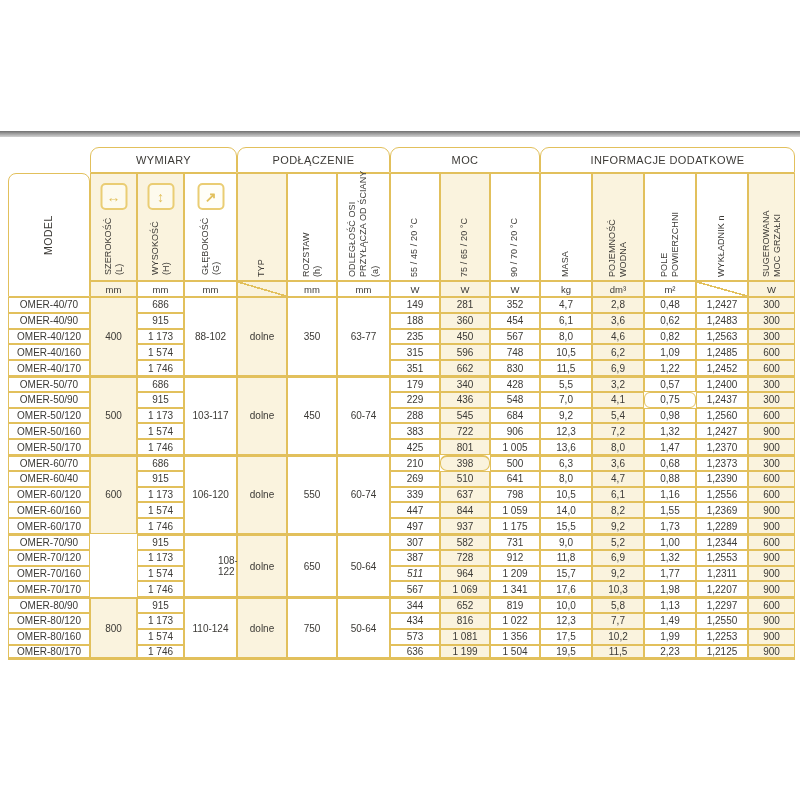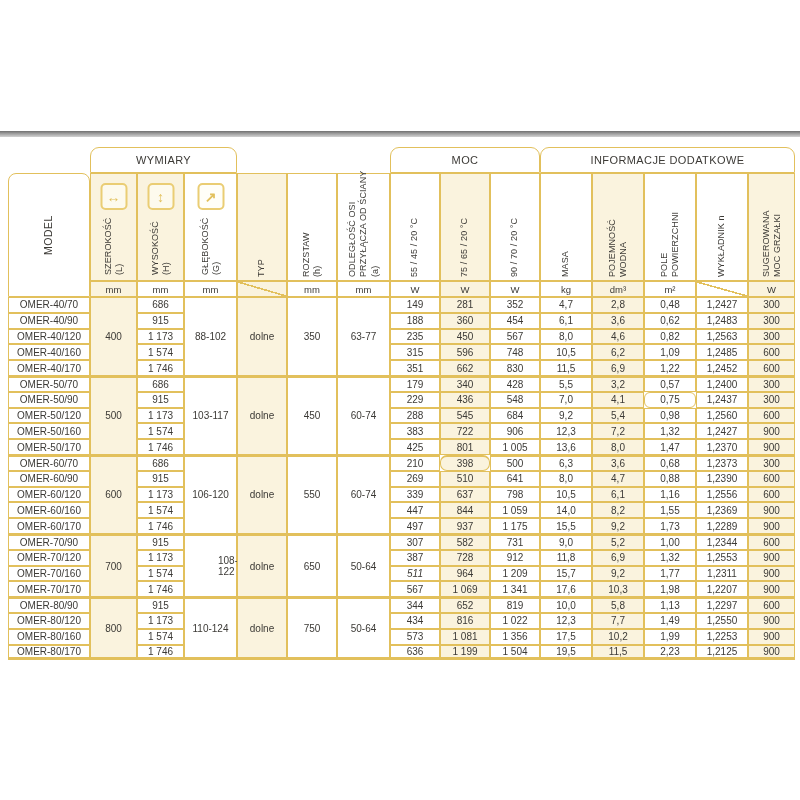--- a/index.html
+++ b/index.html
@@ -69,20 +69,21 @@
   .gstart{border-top-width:2px;}
   .lastrow{border-bottom-width:3px;}
 </style>
 </head>
 <body>
 
 <div id="divider"></div>
 <div id="grid">
     <div class="c blank" style="grid-area: 1 / 1 / span 1 / span 1;"></div>
     <div class="c ghead" style="grid-area: 1 / 2 / span 1 / span 3;">WYMIARY</div>
+    <div class="c ghead" style="grid-area: 1 / 5 / span 1 / span 3;">PODŁĄCZENIE</div>
     <div class="c ghead" style="grid-area: 1 / 11 / span 1 / span 5;">INFORMACJE DODATKOWE</div>
     <div class="c ghead" style="grid-area: 1 / 8 / span 1 / span 3;">MOC</div>
     <div class="c vcell round-top" style="grid-area: 2 / 1 / span 2 / span 1;">
       <div class="vwrap vcenter">
         <span class="vline">MODEL</span>
       </div>
     </div>
     <div class="c vcell cream" style="grid-area: 2 / 2 / span 1 / span 1;">
       <span class="ibox">↔</span>
       <div class="vwrap vicon">
@@ -297,21 +298,21 @@
     <div class="c dcell gstart" style="grid-area: 14 / 1 / span 1 / span 1;">OMER-60/70</div>
     <div class="c dcell gstart" style="grid-area: 14 / 3 / span 1 / span 1;">686</div>
     <div class="c dcell gstart" style="grid-area: 14 / 8 / span 1 / span 1;">210</div>
     <div class="c dcell cream gstart" style="grid-area: 14 / 9 / span 1 / span 1; border-radius: 7px;">398</div>
     <div class="c dcell gstart" style="grid-area: 14 / 10 / span 1 / span 1;">500</div>
     <div class="c dcell gstart" style="grid-area: 14 / 11 / span 1 / span 1;">6,3</div>
     <div class="c dcell cream gstart" style="grid-area: 14 / 12 / span 1 / span 1;">3,6</div>
     <div class="c dcell gstart" style="grid-area: 14 / 13 / span 1 / span 1;">0,68</div>
     <div class="c dcell gstart" style="grid-area: 14 / 14 / span 1 / span 1;">1,2373</div>
     <div class="c dcell cream gstart" style="grid-area: 14 / 15 / span 1 / span 1;">300</div>
-    <div class="c dcell" style="grid-area: 15 / 1 / span 1 / span 1;">OMER-60/90</div>
+    <div class="c dcell" style="grid-area: 15 / 1 / span 1 / span 1;">OMER-60/40</div>
     <div class="c dcell" style="grid-area: 15 / 3 / span 1 / span 1;">915</div>
     <div class="c dcell" style="grid-area: 15 / 8 / span 1 / span 1;">269</div>
     <div class="c dcell cream" style="grid-area: 15 / 9 / span 1 / span 1;">510</div>
     <div class="c dcell" style="grid-area: 15 / 10 / span 1 / span 1;">641</div>
     <div class="c dcell" style="grid-area: 15 / 11 / span 1 / span 1;">8,0</div>
     <div class="c dcell cream" style="grid-area: 15 / 12 / span 1 / span 1;">4,7</div>
     <div class="c dcell" style="grid-area: 15 / 13 / span 1 / span 1;">0,88</div>
     <div class="c dcell" style="grid-area: 15 / 14 / span 1 / span 1;">1,2390</div>
     <div class="c dcell cream" style="grid-area: 15 / 15 / span 1 / span 1;">600</div>
     <div class="c dcell" style="grid-area: 16 / 1 / span 1 / span 1;">OMER-60/120</div>
@@ -337,21 +338,20 @@
     <div class="c dcell" style="grid-area: 18 / 1 / span 1 / span 1;">OMER-60/170</div>
     <div class="c dcell" style="grid-area: 18 / 3 / span 1 / span 1;">1 746</div>
     <div class="c dcell" style="grid-area: 18 / 8 / span 1 / span 1;">497</div>
     <div class="c dcell cream" style="grid-area: 18 / 9 / span 1 / span 1;">937</div>
     <div class="c dcell" style="grid-area: 18 / 10 / span 1 / span 1;">1 175</div>
     <div class="c dcell" style="grid-area: 18 / 11 / span 1 / span 1;">15,5</div>
     <div class="c dcell cream" style="grid-area: 18 / 12 / span 1 / span 1;">9,2</div>
     <div class="c dcell" style="grid-area: 18 / 13 / span 1 / span 1;">1,73</div>
     <div class="c dcell" style="grid-area: 18 / 14 / span 1 / span 1;">1,2289</div>
     <div class="c dcell cream" style="grid-area: 18 / 15 / span 1 / span 1;">900</div>
-    <div class="c dcell cream gstart" style="grid-area: 19 / 2 / span 4 / span 1;">700</div>
     <div class="c dcell gstart" style="grid-area: 19 / 4 / span 4 / span 1; padding-left: 35px;">108-122</div>
     <div class="c dcell cream gstart" style="grid-area: 19 / 5 / span 4 / span 1;">dolne</div>
     <div class="c dcell gstart" style="grid-area: 19 / 6 / span 4 / span 1;">650</div>
     <div class="c dcell gstart" style="grid-area: 19 / 7 / span 4 / span 1;">50-64</div>
     <div class="c dcell gstart" style="grid-area: 19 / 1 / span 1 / span 1;">OMER-70/90</div>
     <div class="c dcell gstart" style="grid-area: 19 / 3 / span 1 / span 1;">915</div>
     <div class="c dcell gstart" style="grid-area: 19 / 8 / span 1 / span 1;">307</div>
     <div class="c dcell cream gstart" style="grid-area: 19 / 9 / span 1 / span 1;">582</div>
     <div class="c dcell gstart" style="grid-area: 19 / 10 / span 1 / span 1;">731</div>
     <div class="c dcell gstart" style="grid-area: 19 / 11 / span 1 / span 1;">9,0</div>

